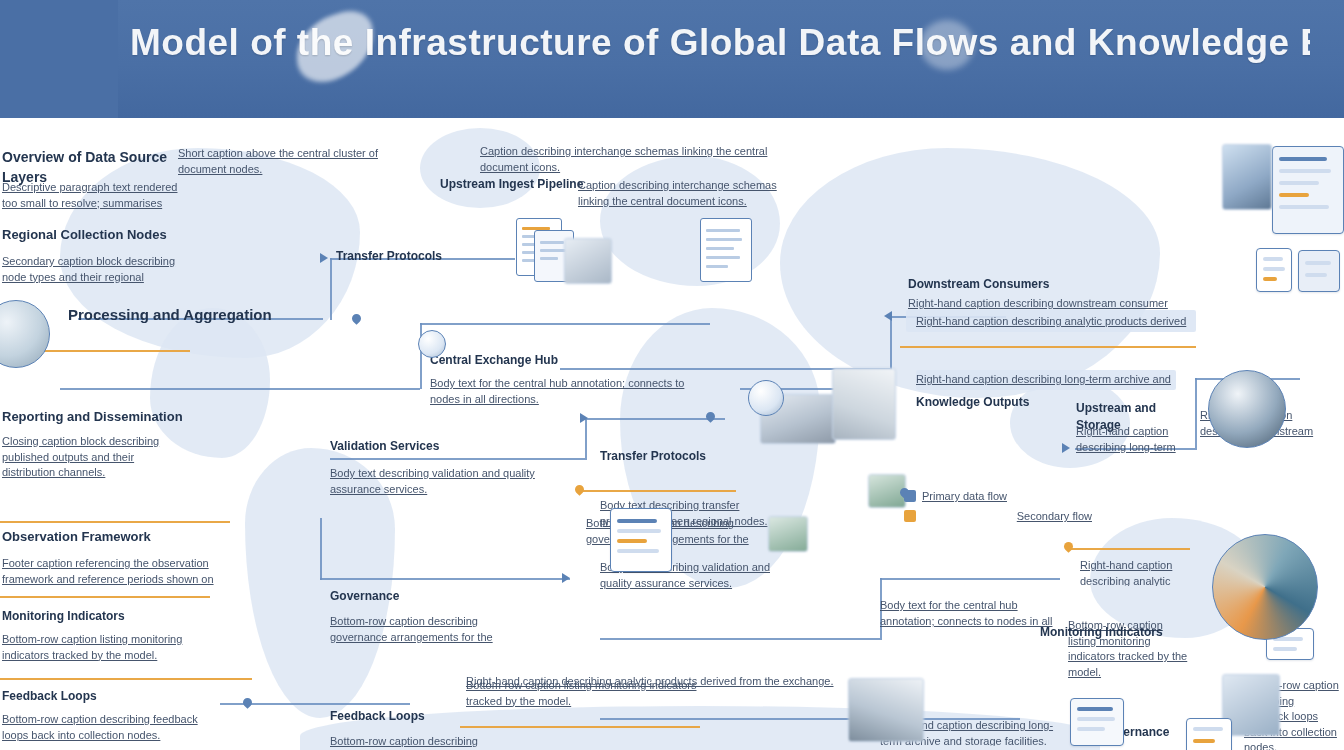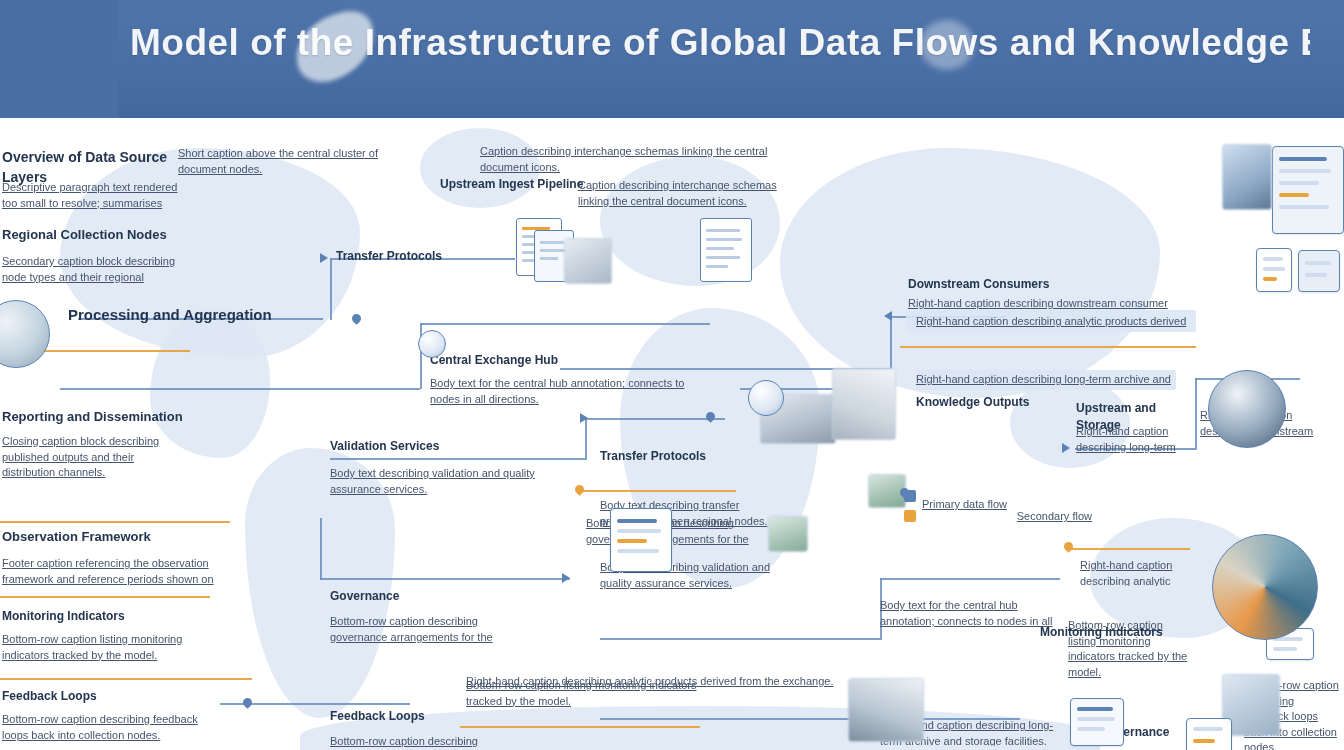--- a/index.html
+++ b/index.html
@@ -460,21 +460,21 @@
     <div class="globe" style="left:418px; top:212px; width:26px; height:26px; background:radial-gradient(circle at 35% 30%, #ffffff, #dce7f4 60%, #a6bad0);"></div>
 
     <div class="pin" style="left:352px;  top:196px;"></div>
     <div class="pin pin-orange" style="left:575px; top:367px;"></div>
     <div class="pin" style="left:706px;  top:294px;"></div>
     <div class="pin" style="left:900px;  top:370px;"></div>
     <div class="pin pin-orange" style="left:1064px; top:424px;"></div>
     <div class="pin" style="left:243px;  top:580px;"></div>
 
     <div class="legend-swatch" style="left:904px; top:372px; background:#5b82b5;"></div>
-    <div class="tblock lbl-body" style="left:922px; top:371px; width:170px; font-size:11px;margin-top:8px;">Primary data flow</div>
+    <div class="tblock lbl-body" style="left:922px; top:371px; width:170px; font-size:11px;">Primary data flow</div>
     <div class="legend-swatch" style="left:904px; top:392px; background:#e8a33d;"></div>
     <div class="tblock lbl-body" style="left:922px; top:391px; width:170px; font-size:11px;text-align:right;">Secondary flow</div>
 
     <div class="node-card" style="left:1070px; top:580px; width:52px; height:46px; background:#f5f8fc;">
       <div class="bar bar-blue" style="top:8px;  width:36px;"></div>
       <div class="bar" style="top:18px; width:38px;"></div>
       <div class="bar" style="top:28px; width:28px;"></div>
     </div>
     <div class="node-card" style="left:1186px; top:600px; width:44px; height:44px;">
       <div class="bar" style="top:8px;  width:30px;"></div>

